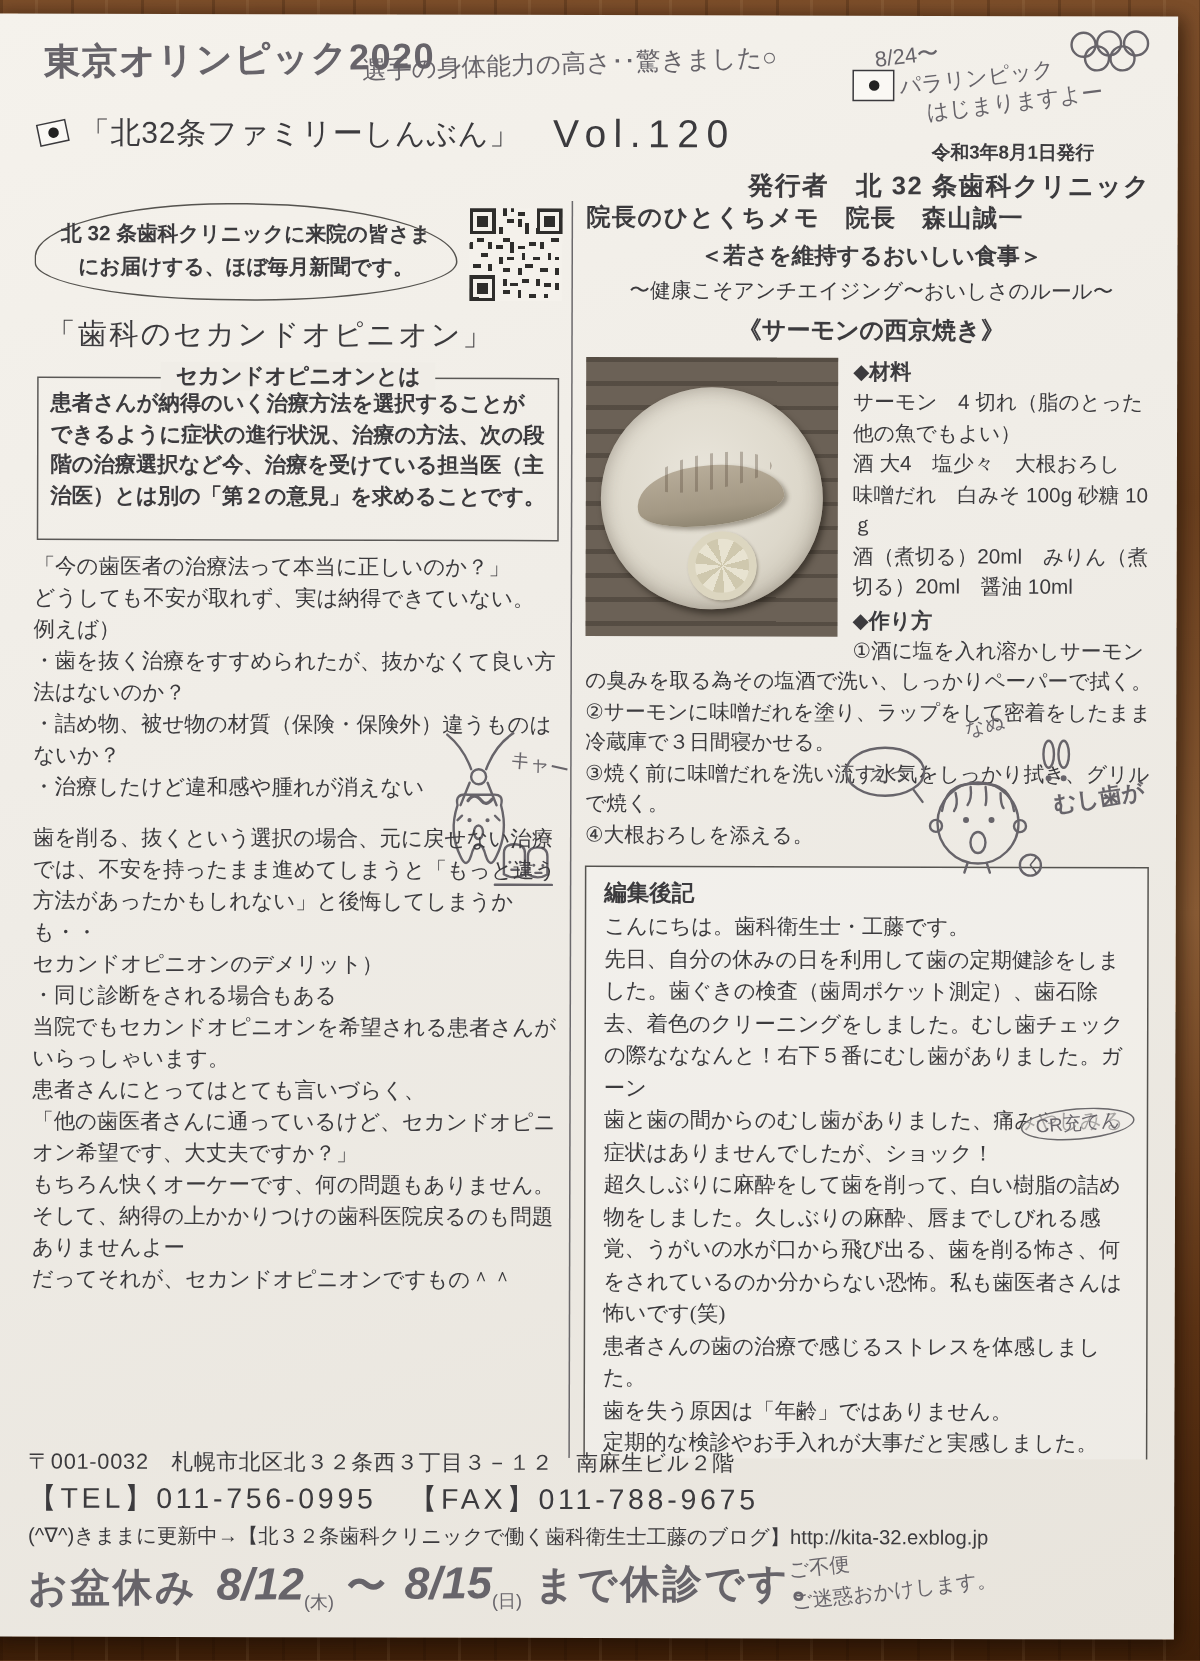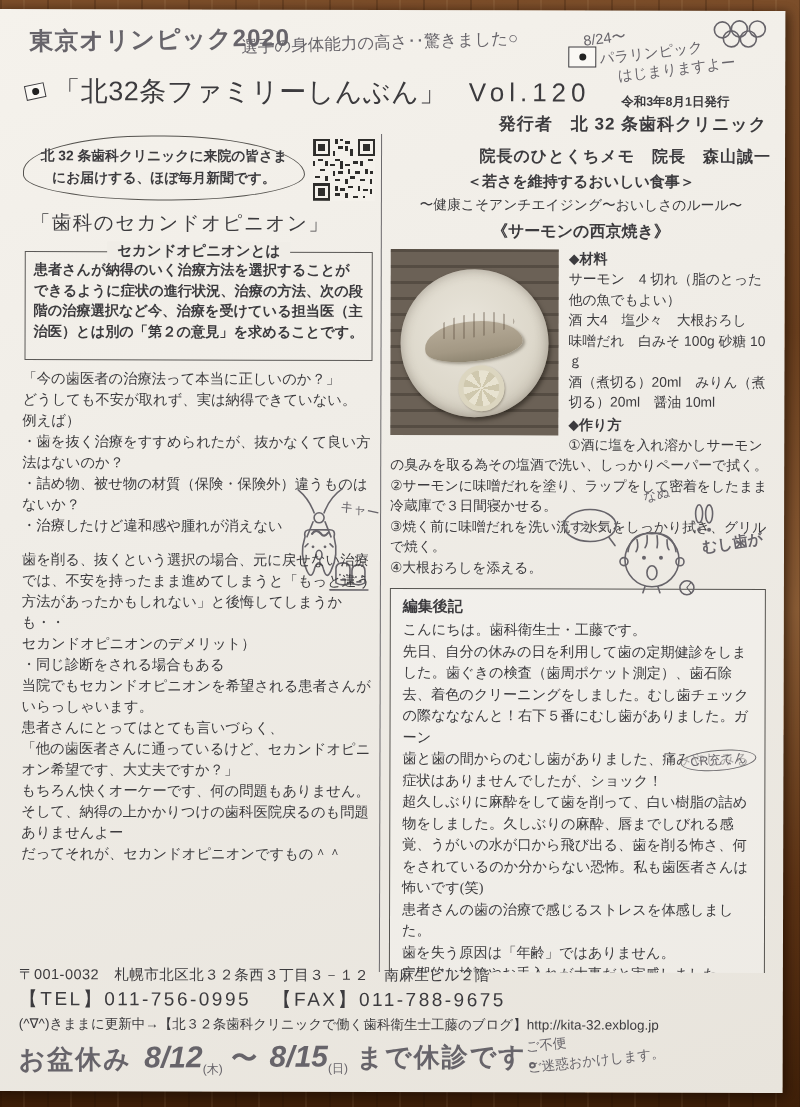--- a/index.html
+++ b/index.html
@@ -25,42 +25,42 @@
   .hw-olympic { position:absolute; left:6px; top:8px; font-size:24px; letter-spacing:1px; transform:rotate(-1deg); font-weight:bold; }
   .hw-comment { position:absolute; left:218px; top:16px; font-size:16.5px; transform:rotate(-2deg); }
   .hw-para { position:absolute; left:562px; top:6px; font-size:14.5px; line-height:1.35; transform:rotate(-7deg); }
   .hw-para .ind1 { margin-left:14px; }
   .hw-para .ind2 { margin-left:30px; }
   .rings { position:absolute; right:2px; top:2px; }
   .title-row { position:absolute; left:2px; top:58px; display:flex; align-items:center; }
   .flag { width:20px; height:15px; background:#faf8f4; border:1.5px solid #3a393c; display:inline-block; position:relative; flex:none; }
   .flag::after { content:""; position:absolute; inset:0; margin:auto; width:7px; height:7px; background:#222; border-radius:50%; }
   .flag.tilt { transform:rotate(-12deg); }
-  .main-title { font-size:27px; margin-left:8px; letter-spacing:.5px; white-space:nowrap; }
+  .main-title { font-size:20px; margin-left:8px; letter-spacing:.5px; white-space:nowrap; }
   .vol { font-size:26px; margin-left:22px; letter-spacing:5px; }
   .flag2 { position:absolute; left:545px; top:30px; width:28px; height:21px; }
   .issue-date { position:absolute; left:598px; top:77px; font-size:12.5px; font-weight:bold; }
   .publisher { position:absolute; right:4px; top:96px; font-size:17px; font-weight:bold; letter-spacing:1px; }
   .cols { display:flex; height:838px; overflow:hidden; }
   .col-left { width:358px; padding-right:6px; position:relative; flex:none; }
   .col-right { flex:1; border-left:1.3px solid #6b696c; padding-left:9px; position:relative; }
   .bubble-row { display:flex; gap:8px; align-items:flex-start; margin-top:2px; }
   .bubble { width:282px; border:1.6px solid #55534f; border-radius:48% 52% 50% 50%/58% 62% 42% 40%;
             padding:9px 12px 10px; font-size:13.8px; font-weight:bold; text-align:center; line-height:1.6; }
   .qr { width:62px; height:62px; margin-top:3px; }
   .article-title { font-size:19.5px; font-weight:normal; margin:9px 0 4px 8px; letter-spacing:1.5px; }
   .defbox { border:1.5px solid #5a5856; position:relative; margin:15px 2px 8px; padding:7px 8px 18px; }
   .defbox-title { position:absolute; top:-11px; left:50%; transform:translateX(-50%); background:#f0ede7; padding:0 10px; font-weight:bold; font-size:14.5px; white-space:nowrap; }
   .defbox-body { font-weight:bold; font-size:14.2px; line-height:20.5px; }
   .paras { position:relative; }
   .para { font-size:14.3px; line-height:21px; }
   .gap { height:13px; }
   .tooth-wrap { position:absolute; right:-4px; bottom:-58px; width:110px; height:108px; }
   .scream { position:absolute; right:-2px; top:14px; font-size:13px; transform:rotate(12deg); }
-  .memo1 { text-align:right; font-size:16px; font-weight:bold; letter-spacing:1px; margin-top:12px; }
+  .memo1 { text-align:left; font-size:16px; font-weight:bold; letter-spacing:1px; margin-top:1px; }
   .memo2 { text-align:center; font-size:15px; font-weight:bold; margin-top:5px; }
   .memo3 { text-align:center; font-size:13.8px; margin-top:5px; }
   .recipe-title { text-align:center; font-size:16px; font-weight:bold; margin:7px 0 5px; }
   .recipe { font-size:13.8px; line-height:20.5px; }
   .rec-label { font-weight:bold; font-size:14px; line-height:22px; }
   .photo { float:left; width:168px; height:186px; margin:2px 10px 2px 0; position:relative; overflow:hidden;
            background:#6b6156;
            background-image:repeating-linear-gradient(180deg, rgba(20,15,10,.25) 0 3px, transparent 3px 16px); }
   .plate { position:absolute; left:10px; top:20px; width:148px; height:148px; border-radius:50%;
            background:radial-gradient(circle at 45% 40%, #e9e5db 0%, #ddd8cb 55%, #c8c2b3 85%, #b5afa0 100%);

